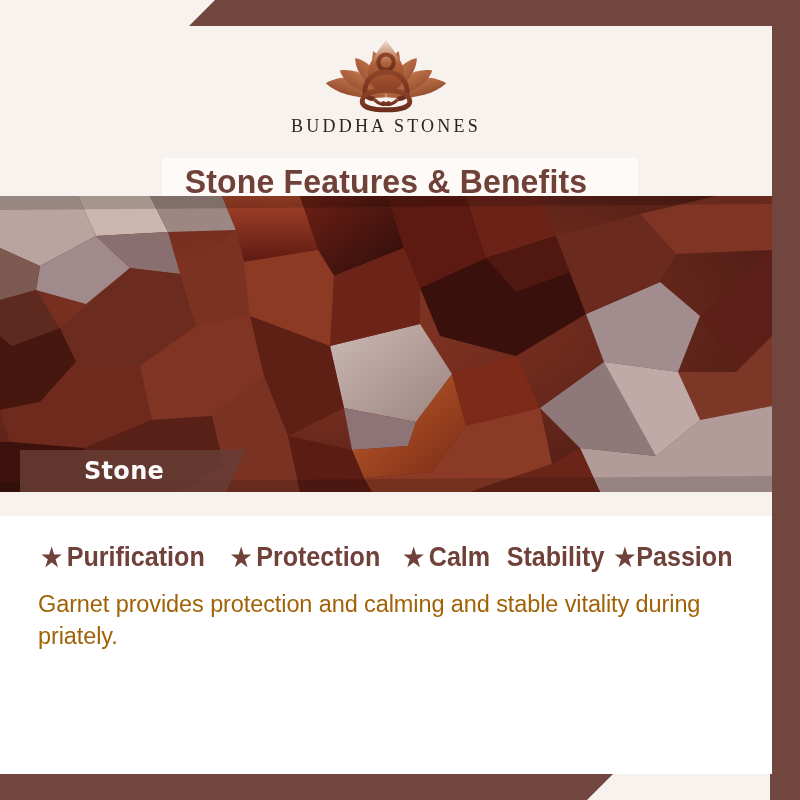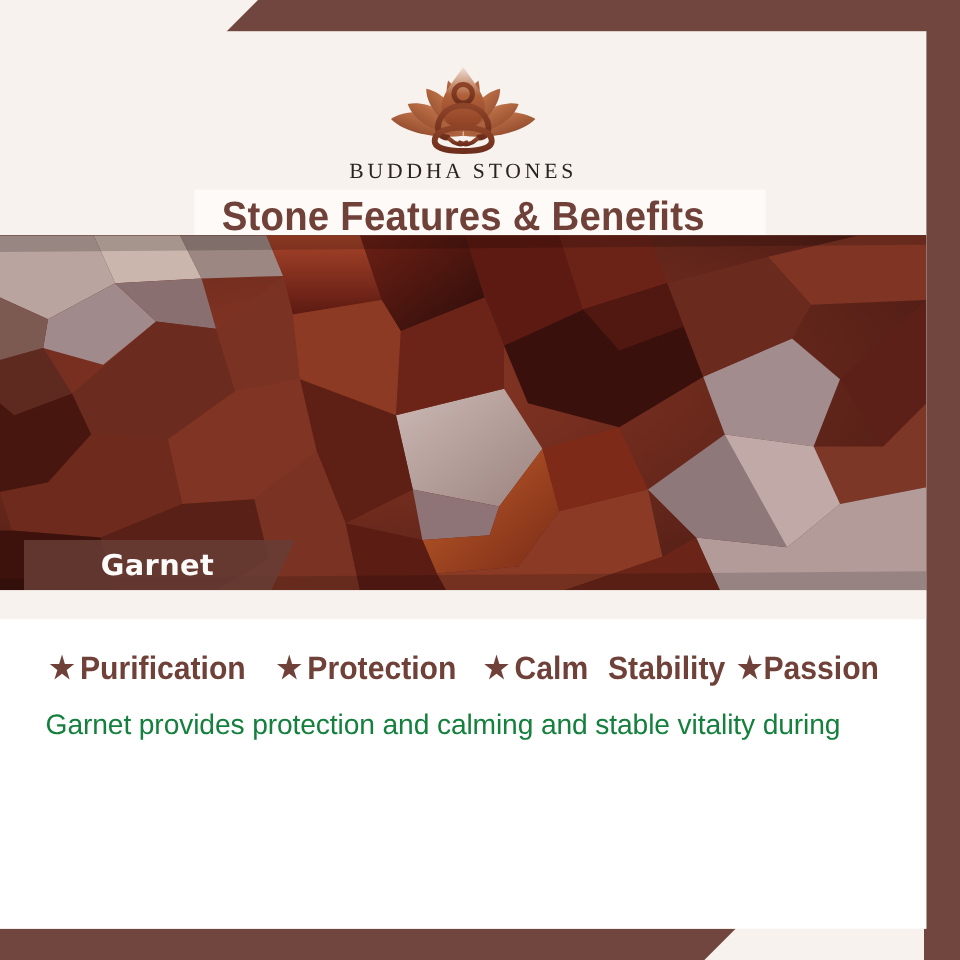--- a/index.html
+++ b/index.html
@@ -66,21 +66,21 @@
     width: 772px;
     height: 748px;
     background: #f7f2ee;
     overflow: hidden;
   }
 
   
   .logo-block {
     position: absolute;
     left: 0;
-    top: 16px;
+    top: 0;
     width: 772px;
     height: 122px;
     display: flex;
     flex-direction: column;
     align-items: center;
     justify-content: flex-start;
     padding-top: 4px;
     box-sizing: border-box;
   }
   .logo-mark {
@@ -204,21 +204,21 @@
   .benefit .star.tight { margin-right: 1px; }
 
   .body-text {
     position: absolute;
     left: 38px;
     top: 96px;
     width: 712px;
     font-family: "Liberation Sans Narrow", "Liberation Sans", sans-serif;
     font-size: 23.5px;
     line-height: 32px;
-    color: #15803d;
+    color: #a16207;
     letter-spacing: -0.1px;
   }
   .body-text .ln { display: block; white-space: nowrap; }
 </style>
 </head>
 <body>
 
 <div id="card">
 
   <div class="frame-top"></div>
@@ -357,21 +357,21 @@
         <polygon points="552,268 580,252 600,296 470,296" fill="#6a2518"></polygon>
         <polygon points="604,166 678,176 700,224 656,260" fill="#c0a9a6"></polygon>
 
         <rect width="772" height="296" fill="none"></rect>
         <polygon points="0,0 772,0 772,8 0,14" fill="#000" opacity="0.18"></polygon>
         <polygon points="0,286 772,280 772,296 0,296" fill="#000" opacity="0.15"></polygon>
       </svg>
     </div>
 
     <div class="name-bar">
-      <span class="name-text">Garnet</span>
+      <span class="name-text">Stone</span>
     </div>
 
     <div class="content">
       <div class="content-topstrip"></div>
 
       <div class="benefits">
         <span class="benefit gap-wide">
           <span class="star">★</span>
           <span>Purification</span>
         </span>
@@ -387,17 +387,18 @@
           <span>Stability</span>
         </span>
         <span class="benefit">
           <span class="star tight">★</span>
           <span>Passion</span>
         </span>
       </div>
 
       <div class="body-text">
         <span class="ln">Garnet provides protection and calming and stable vitality during</span>
+        <span class="ln">priately.</span>
       </div>
     </div>
 
   </div>
 </div>
 
 </body></html>

